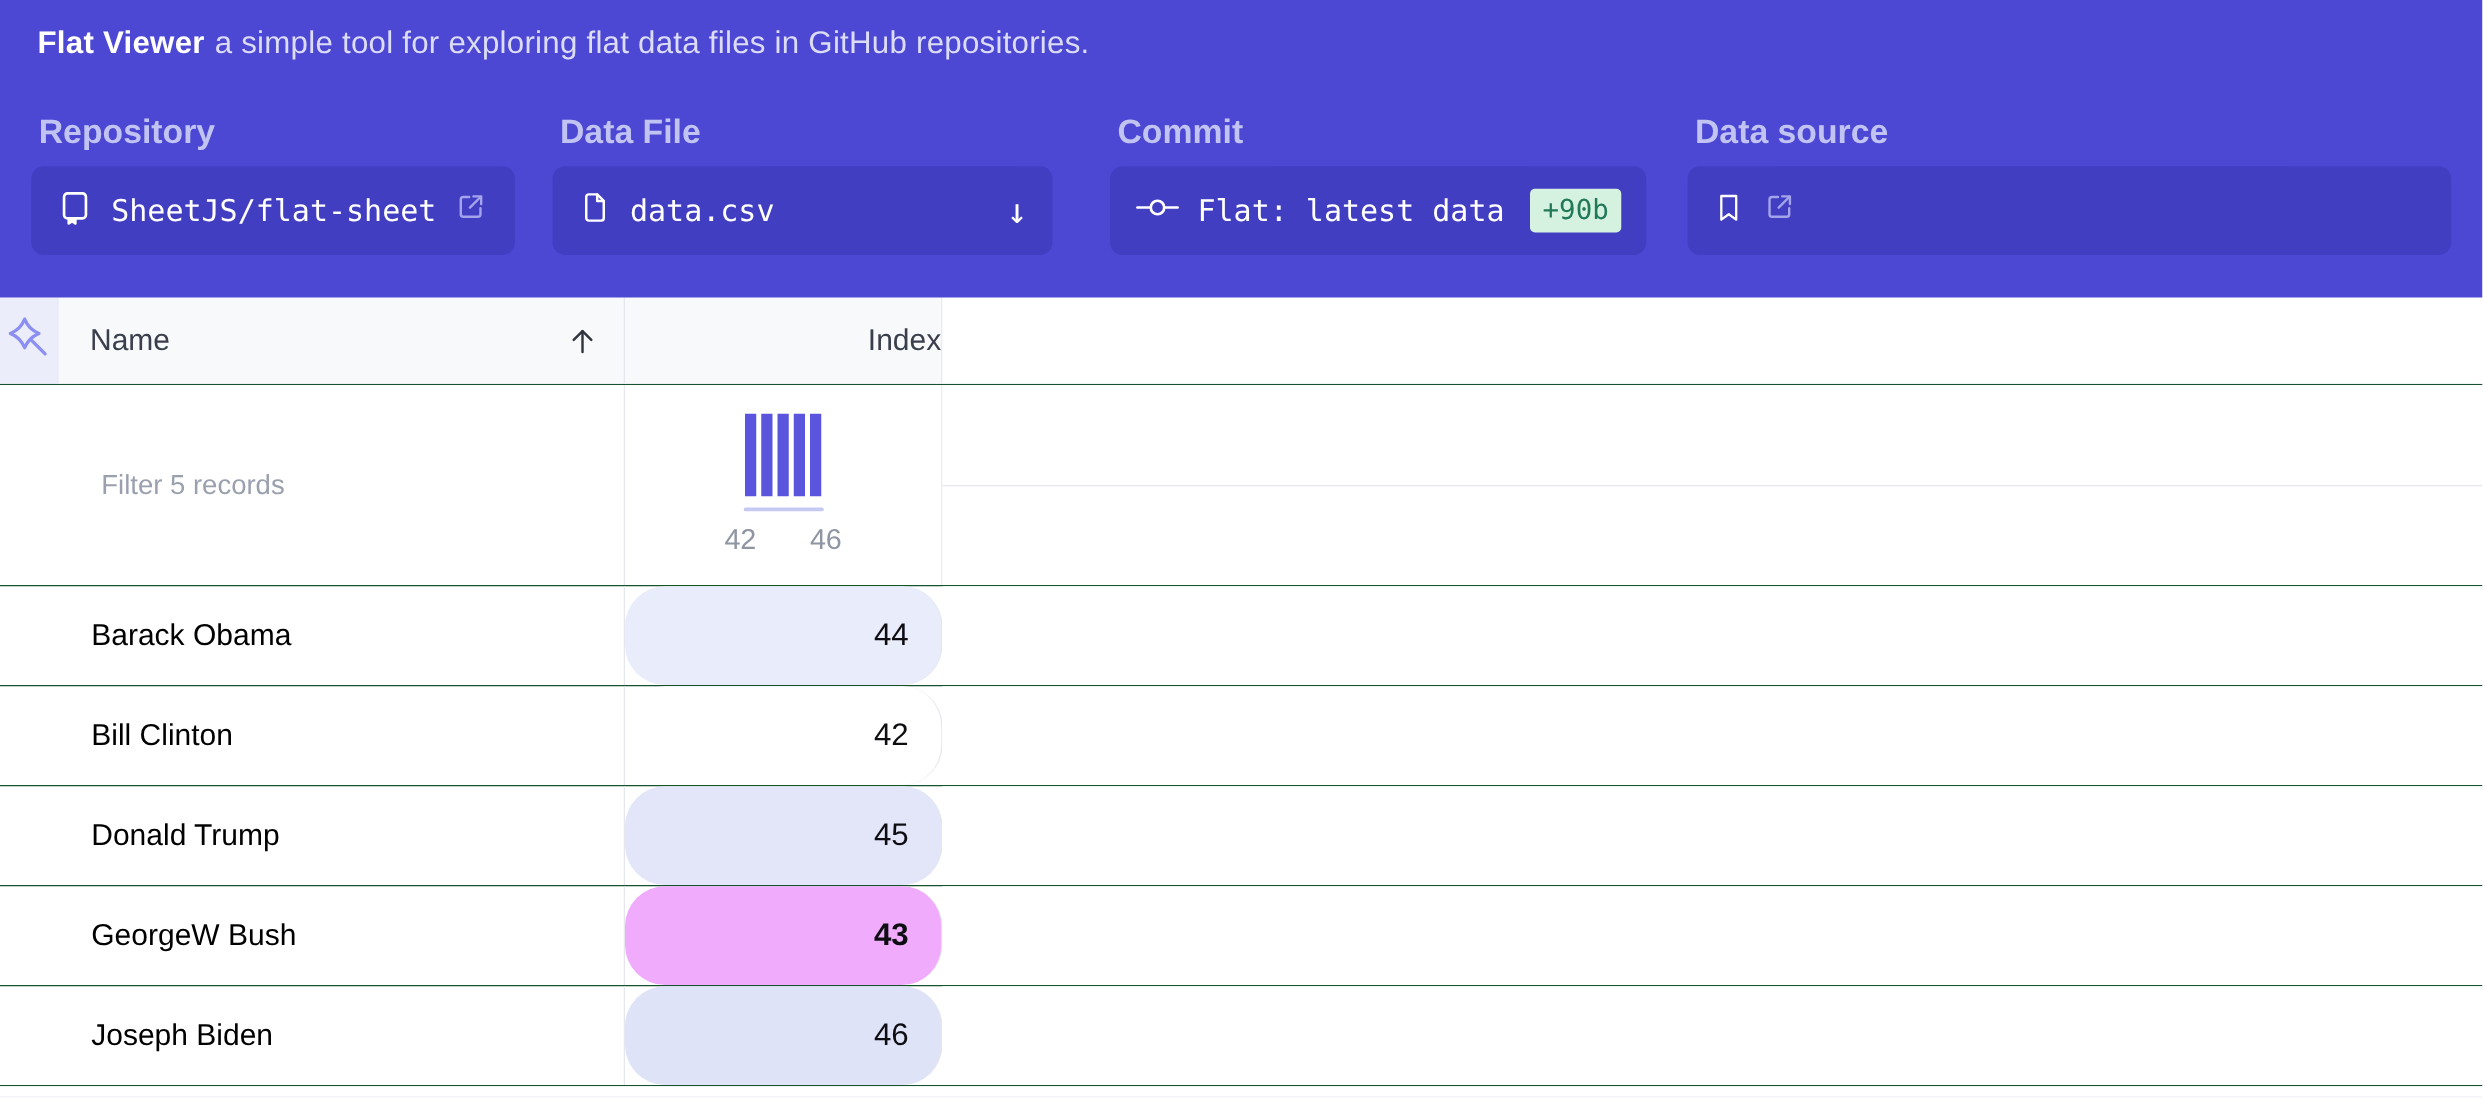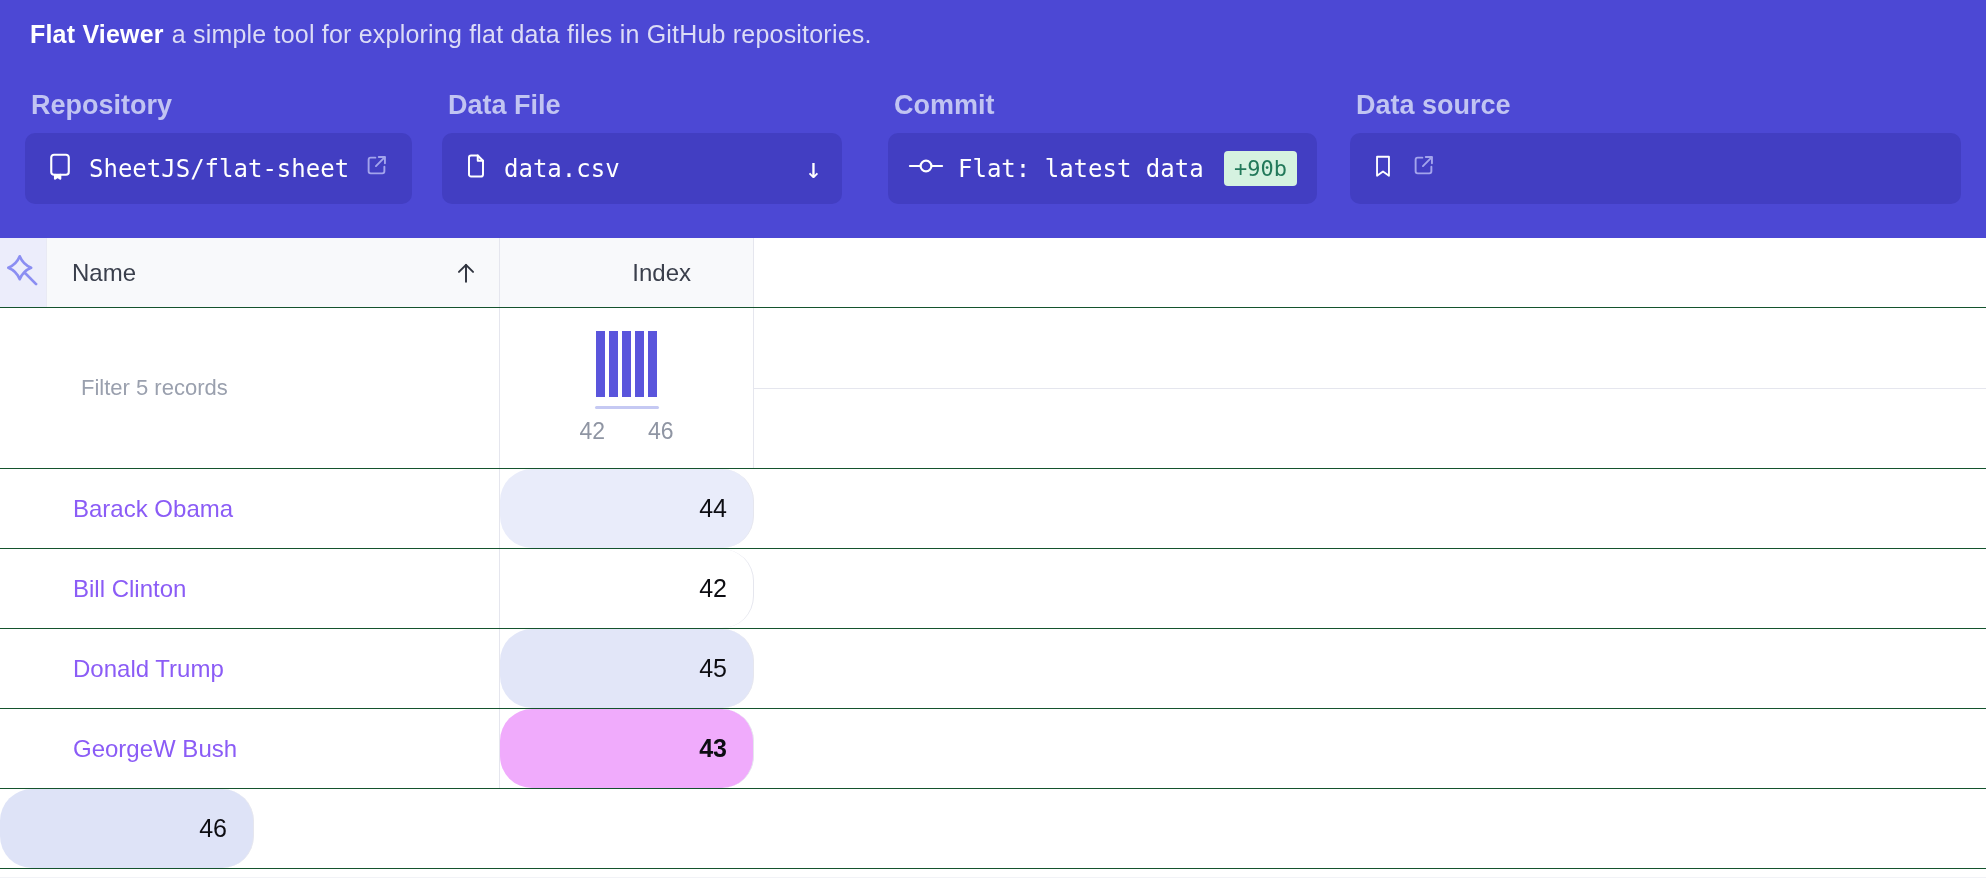--- a/index.html
+++ b/index.html
@@ -91,21 +91,20 @@
     padding: 0 20px 0 25px;
     font-size: 24px; color: #3a3f4c;
     cursor: pointer;
   }
   .sort-arrow { margin-left: auto; display: flex; }
   .index-header {
     width: 254px;
     background: #f8f9fb;
     border-right: 1px solid #e5e6ee;
     display: flex; align-items: center; justify-content: flex-end;
-    padding-right: 62px;
     font-size: 24px; color: #3a3f4c;
     cursor: pointer;
   }
   .rest { flex: 1 1 auto; background: #fff; }
 
   .name-filter {
     width: 500px;
     border-right: 1px solid #e5e6ee;
     display: flex; align-items: center;
   }
@@ -137,21 +136,21 @@
   .rest-filter .halfline {
     position: absolute; top: 80px; left: 0; right: 0;
     height: 1px; background: #e5e6ee;
   }
 
   .name-cell {
     width: 500px;
     border-right: 1px solid #e5e6ee;
     display: flex; align-items: center;
     padding-left: 73px;
-    font-size: 24px; color: #8b5cf6;
+    font-size: 24px; color: #000000;
   }
   .index-cell {
     width: 254px;
     border-right: 1px solid #e5e6ee;
     display: flex; align-items: center; justify-content: flex-end;
     padding-right: 26px;
     font-size: 25px; color: #0d0d12; border-radius: 32px;
   }
 
   .bottom-area { position: relative; height: 19px; background: #fff; }
@@ -302,20 +301,21 @@
     <div class="cell rest"></div>
   </div>
 
   <div class="row data-row">
     <div class="cell name-cell">GeorgeW Bush</div>
     <div class="cell index-cell" style="background: #f0abfc; font-weight: bold;">43</div>
     <div class="cell rest"></div>
   </div>
 
   <div class="row data-row">
+    <div class="cell name-cell">Joseph Biden</div>
     <div class="cell index-cell" style="background: rgb(222, 227, 247);">46</div>
     <div class="cell rest"></div>
   </div>
 
   <div class="bottom-area">
     <div class="faintline"></div>
   </div>
 
 </main>
 

